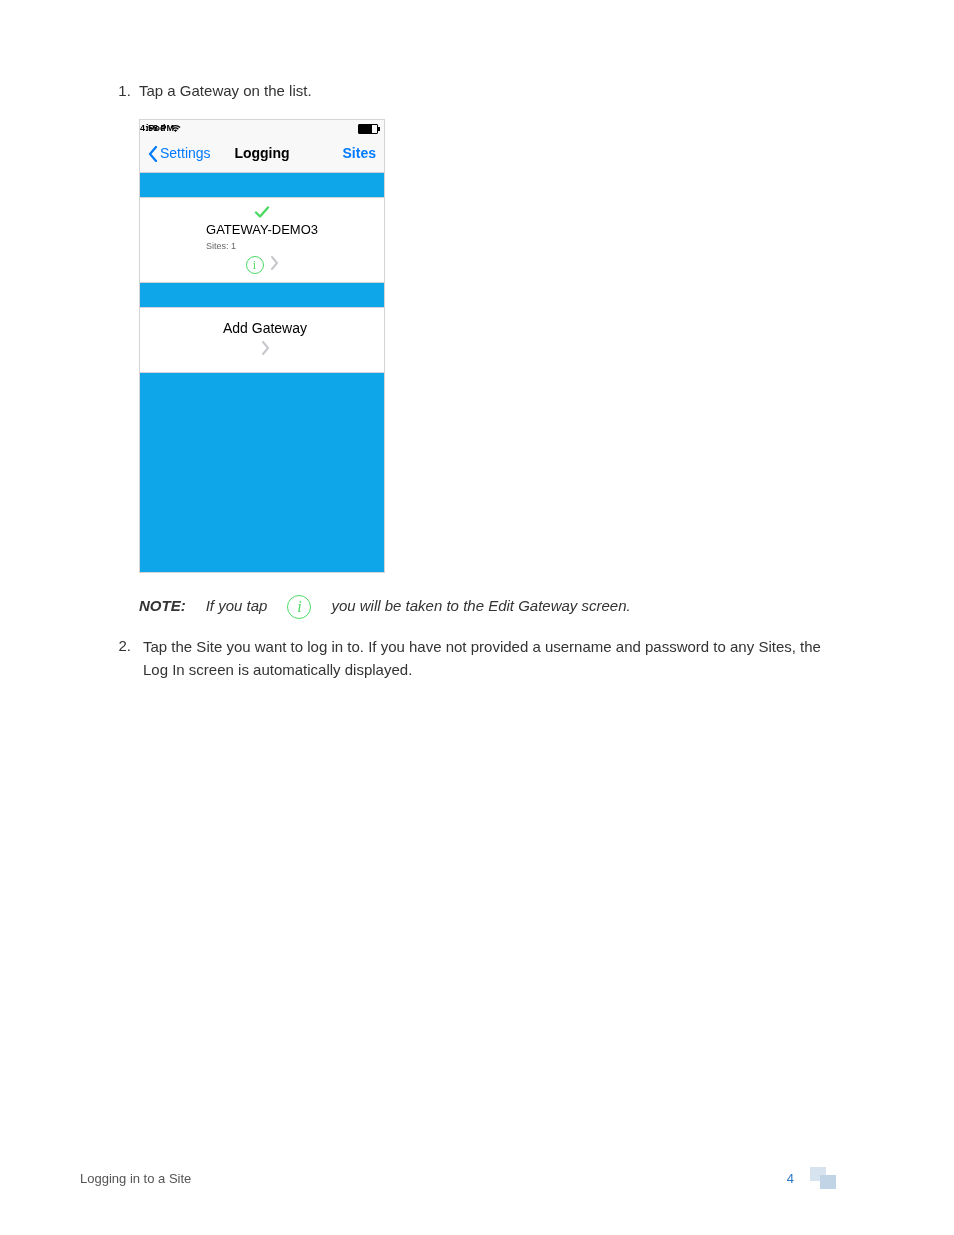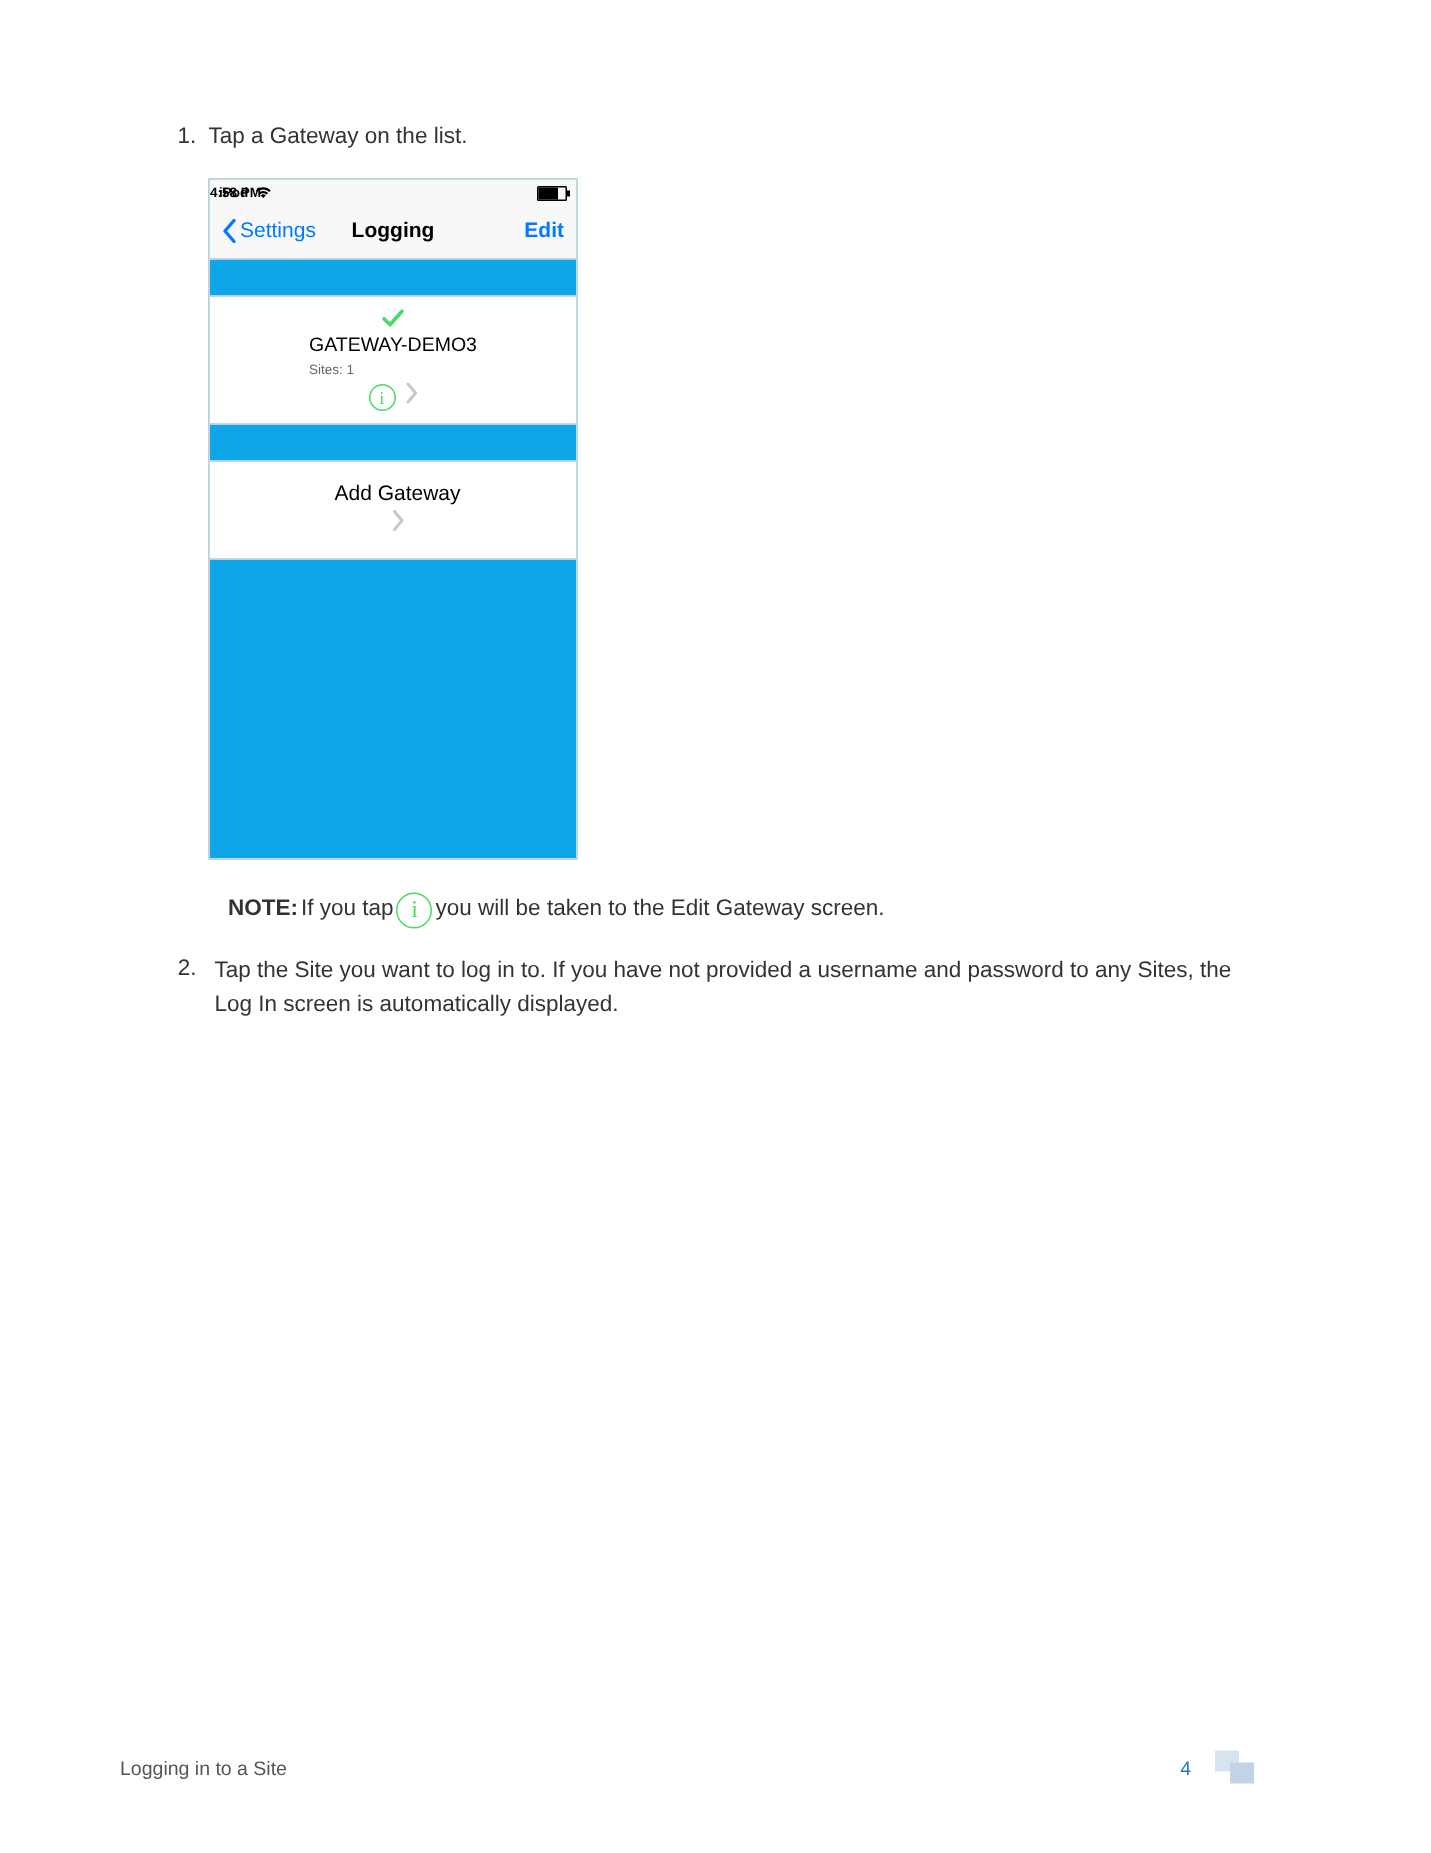--- a/index.html
+++ b/index.html
@@ -103,23 +103,24 @@
     font-family: Georgia, 'Times New Roman', serif;
     font-size:12px; line-height:1;
   }
   .chevron {
     color:#c7c7cc;
   }
   .add-cell { padding: 10px 8px 10px 14px; }
   .add-label { font-size:14px; color:#000; }
 
   .note-line {
-    display:flex; align-items:center; flex-wrap:wrap; gap:2px;
+    display:flex; align-items:center; flex-wrap:wrap; gap:20px;
     font-size:15px; color:#333;
-    margin: 6px 0 12px 13px;
+    margin: 6px 0 12px 0;
+    font-style: italic;
   }
   .note-label { font-weight:700; }
   .inline-info {
     width:24px; height:24px; border:1.5px solid #4cd964; border-radius:50%;
     display:inline-flex; align-items:center; justify-content:center;
     color:#4cd964; box-sizing:border-box;
   }
   .inline-info span {
     font-family: Georgia, 'Times New Roman', serif;
     font-size:16px; line-height:1;
@@ -176,21 +177,21 @@
         </div>
 
         <div class="navbar">
           <div class="nav-left-wrap nav-left">
             <svg width="10" height="16" viewBox="0 0 10 16">
                 <path d="M8 1 L2 8 L8 15" stroke="#007aff" stroke-width="2.2" fill="none" stroke-linecap="round" stroke-linejoin="round"></path>
               </svg>
             <span>Settings</span>
           </div>
           <div class="nav-title">Logging</div>
-          <div class="nav-right">Edit</div>
+          <div class="nav-right">Sites</div>
         </div>
 
         <div class="list">
           <div class="cell">
             <div class="check-col">
               <svg width="16" height="16" viewBox="0 0 16 16">
                   <path d="M2 8.5 L6 12.5 L14 3.5" stroke="#4cd964" stroke-width="2.4" fill="none" stroke-linecap="round" stroke-linejoin="round"></path>
                 </svg>
             </div>
             <div class="gw-text">

